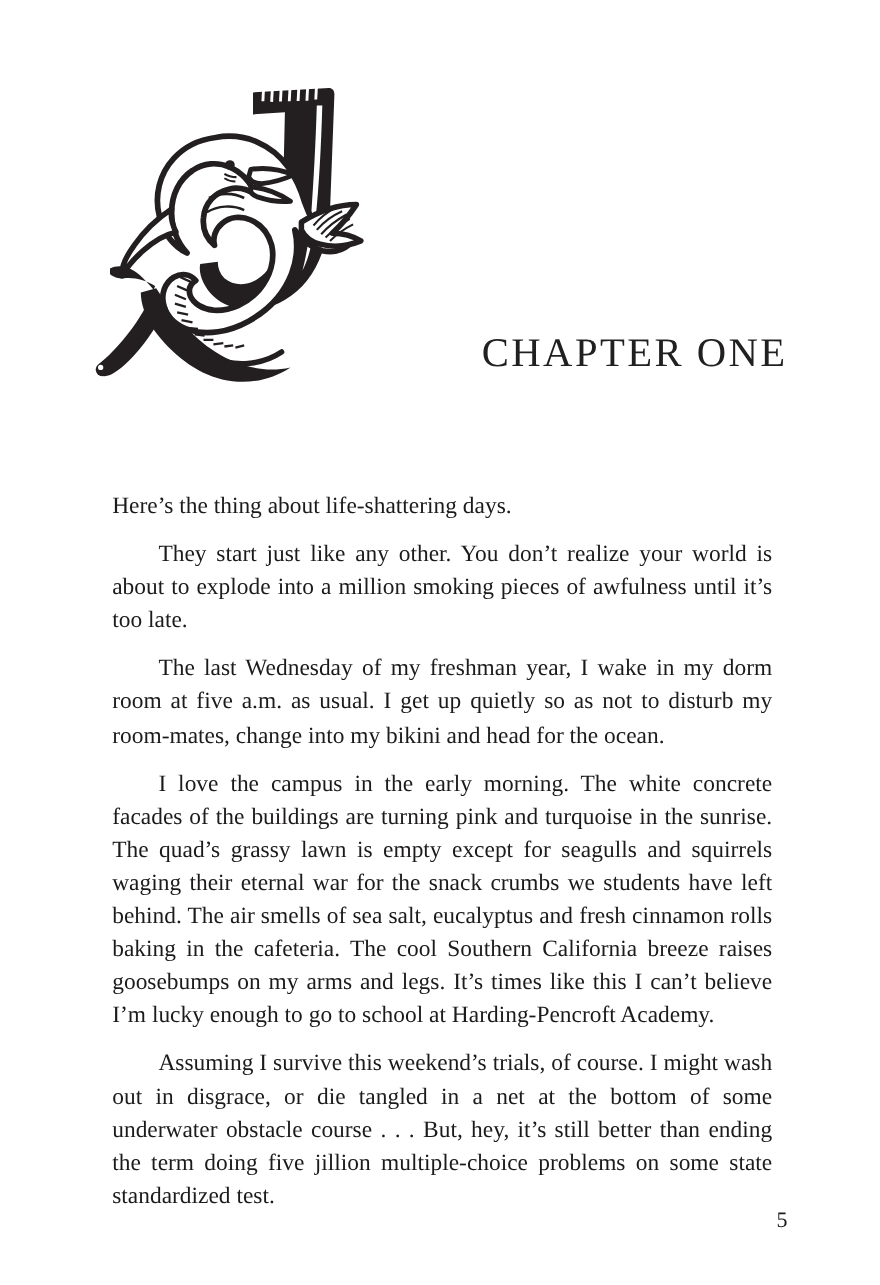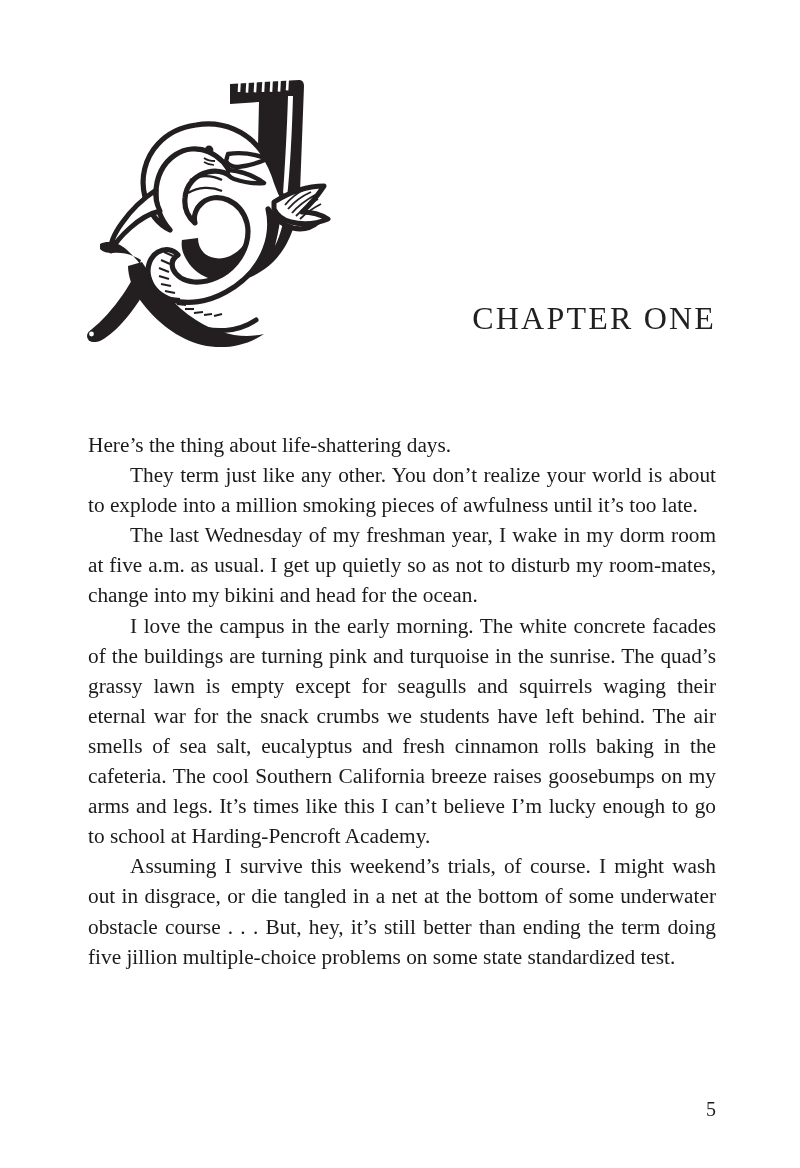--- a/index.html
+++ b/index.html
@@ -30,42 +30,42 @@
     width: 272px;
     height: 300px;
   }
 
   
   .chapter-heading {
     position: absolute;
     right: 84px;
     top: 300px;
     font-family: "Liberation Serif", "DejaVu Serif", serif;
-    font-size: 32px;
+    font-size: 37px;
     letter-spacing: 2.2px;
     color: #211f20;
     white-space: nowrap;
     font-weight: 400;
   }
 
   
   .body-text {
     position: absolute;
     left: 88px;
     top: 430px;
     width: 628px;
     font-size: 21.3px;
     line-height: 30.1px;
     text-align: justify;
     text-justify: inter-word;
     color: #1c1a1b;
     hyphens: none;
   }
   .body-text p {
-    margin: 0;
+    margin: 14px;
     text-indent: 42px;
   }
   .body-text p.first {
     text-indent: 0;
   }
 
   
   .folio {
     position: absolute;
     right: 84px;
@@ -198,21 +198,21 @@
 
         <path d="M71,216 C76,236 92,254 114,263 C136,272 160,270 178,258" stroke="#231f20" stroke-width="5" fill="none" stroke-linecap="round"></path>
       </g>
     </svg>
   </div>
 
   <div class="chapter-heading">CHAPTER ONE</div>
 
   <div class="body-text">
     <p class="first">Here’s the thing about life-shattering days.</p>
-    <p>They term just like any other. You don’t realize your world is about to explode into a million smoking pieces of awfulness until it’s too late.</p>
+    <p>They start just like any other. You don’t realize your world is about to explode into a million smoking pieces of awfulness until it’s too late.</p>
     <p>The last Wednesday of my freshman year, I wake in my dorm room at five a.m. as usual. I get up quietly so as not to disturb my room-mates, change into my bikini and head for the ocean.</p>
     <p>I love the campus in the early morning. The white concrete facades of the buildings are turning pink and turquoise in the sunrise. The quad’s grassy lawn is empty except for seagulls and squirrels waging their eternal war for the snack crumbs we students have left behind. The air smells of sea salt, eucalyptus and fresh cinnamon rolls baking in the cafeteria. The cool Southern California breeze raises goosebumps on my arms and legs. It’s times like this I can’t believe I’m lucky enough to go to school at Harding-Pencroft Academy.</p>
     <p>Assuming I survive this weekend’s trials, of course. I might wash out in disgrace, or die tangled in a net at the bottom of some underwater obstacle course . . . But, hey, it’s still better than ending the term doing five jillion multiple-choice problems on some state standardized test.</p>
   </div>
 
   <div class="folio">5</div>
 
 </div>
 
 </body></html>

